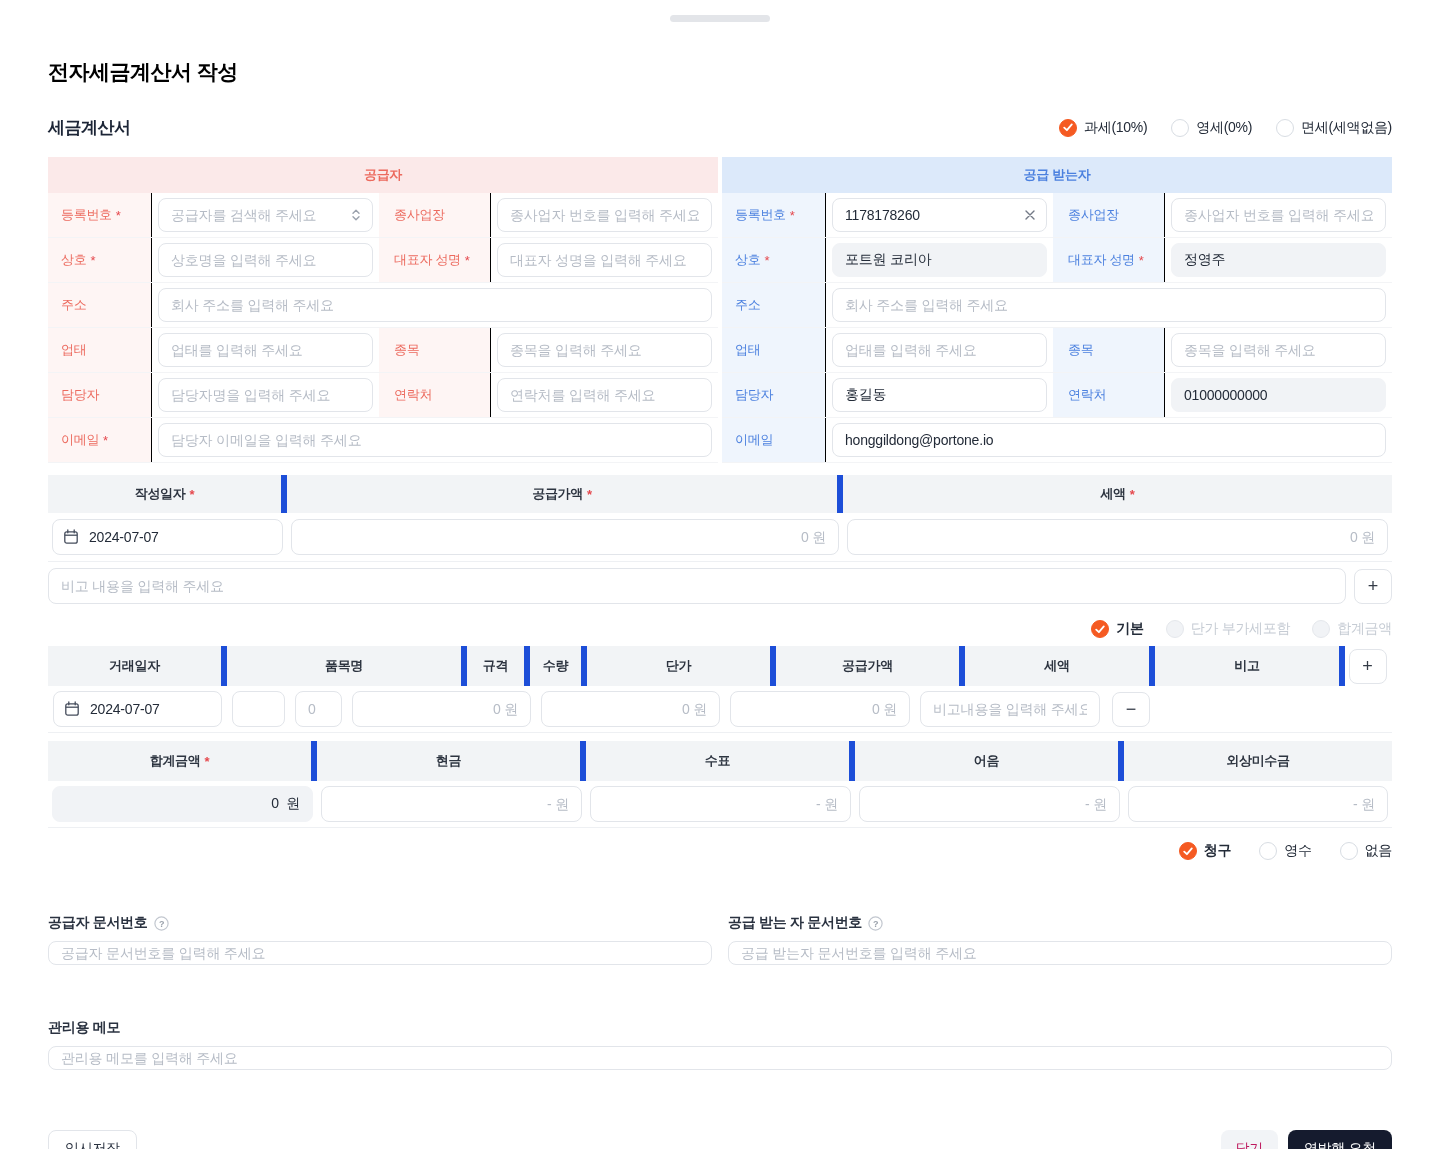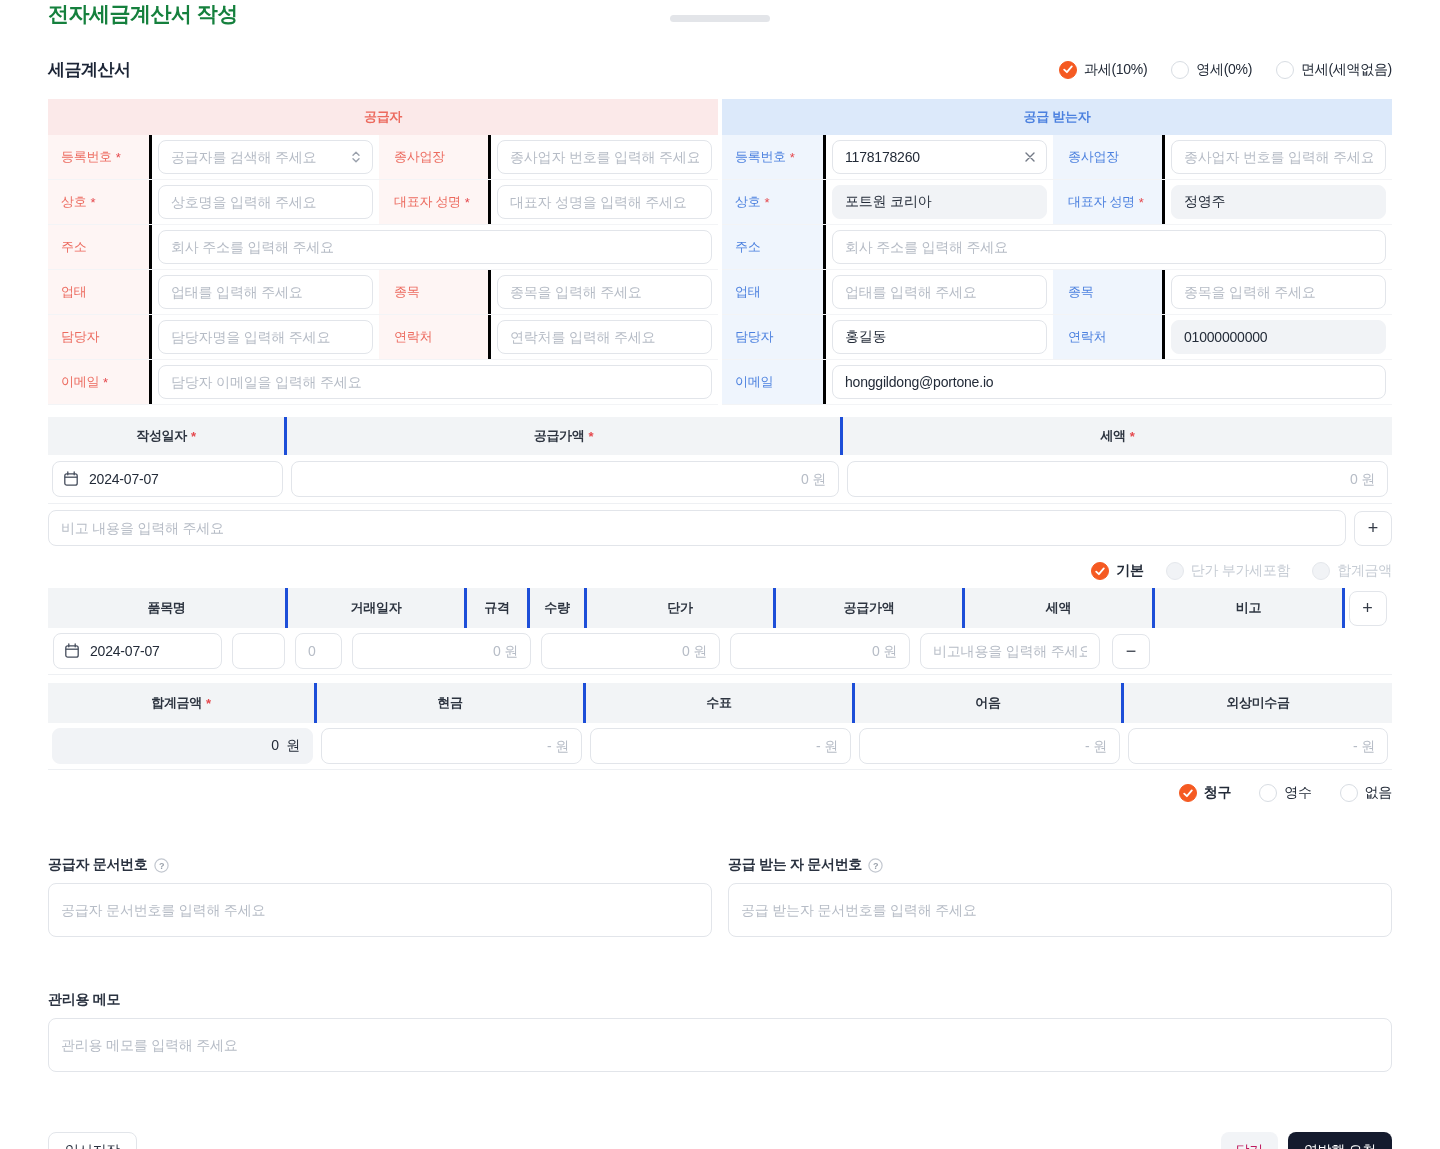--- a/index.html
+++ b/index.html
@@ -1,57 +1,57 @@
 <!DOCTYPE html>
 <html><head>
 <meta charset="utf-8">
 <style>
   * { box-sizing: border-box; margin:0; padding:0; }
   html,body { width:1440px; height:1149px; background:#ffffff; font-family:"Liberation Sans","DejaVu Sans",sans-serif; color:#232b38; overflow:hidden; }
   .modal-handle { position:absolute; top:15px; left:670px; width:100px; height:7px; border-radius:4px; background:#e3e5e9; }
   .container { padding:0 48px; }
-  .page-title { font-size:21px; font-weight:700; color:#15803d; letter-spacing:-0.5px; }
+  .page-title { padding-top:58px; font-size:21px; font-weight:700; color:#000000; letter-spacing:-0.5px; }
   .section-row { margin-top:30px; display:flex; align-items:center; justify-content:space-between; }
   .section-title { font-size:17px; font-weight:700; color:#1c2536; letter-spacing:-0.5px; }
   
   .radio-group { display:flex; align-items:center; gap:24px; }
   .radio { display:flex; align-items:center; cursor:pointer; }
   .rc { width:18px; height:18px; border-radius:50%; background:#fff; border:1.5px solid #d8dde3; display:flex; align-items:center; justify-content:center; flex:none; }
   .rc.checked { background:#f55a22; border-color:#f55a22; }
   .rc.disabled { background:#f1f3f6; border-color:#e5e8ec; }
   .rt { margin-left:7px; font-size:14px; color:#232b38; letter-spacing:-0.3px; }
   .rt.disabled { color:#c6ccd4; }
   
   .party { margin-top:18px; display:flex; gap:4px; }
   .party-col { width:670px; }
   .phd { height:36px; display:flex; align-items:center; justify-content:center; font-size:13px; font-weight:600; letter-spacing:-0.3px; }
   .supplier .phd { background:#fbe9e9; color:#ec6a5e; }
   .recipient .phd { background:#dce9fa; color:#4b80df; }
   .prow { display:flex; align-items:stretch; min-height:44px; border-bottom:1px solid #f3f4f6; }
   .prow:first-of-type { border-top:1px solid #ffffff; }
-  .plabel { width:104px; display:flex; align-items:center; padding-left:13px; font-size:13px; letter-spacing:-0.3px; border-right:3px solid #000000; flex:none; }
+  .plabel { width:104px; display:flex; align-items:center; padding-left:13px; font-size:13px; letter-spacing:-0.3px; border-right:1px solid #000000; flex:none; }
   .plabel.w2 { width:112px; padding-left:15px; }
   .supplier .plabel { background:#fef5f4; color:#ec6a5e; }
   .recipient .plabel { background:#eff5fd; color:#4b80df; }
   .req { color:#e5484d; margin-left:4px; font-size:13px; }
   .pcell { flex:1; padding:5px 6px; display:flex; align-items:center; min-width:0; }
   .inp { width:100%; height:34px; border:1px solid #e2e5ea; border-radius:8px; padding:0 12px; font-size:14px; color:#232b38; background:#fff; letter-spacing:-0.2px; }
   .inp::placeholder { color:#b6bcc6; }
   .inp.ro { background:#f1f3f6; border-color:#f1f3f6; }
   .inp.rt-align { text-align:right; }
   .inp.h36 { height:36px; }
   .inpwrap { position:relative; width:100%; display:flex; align-items:center; }
   .icon-right { position:absolute; right:11px; top:50%; transform:translateY(-50%); display:flex; }
   .icon-left { position:absolute; left:11px; top:50%; transform:translateY(-50%); display:flex; }
   .inp.has-left { padding-left:36px; }
   .inp.has-right { padding-right:32px; }
   
   .gtable { width:1344px; }
   .ghead { display:flex; background:#f2f4f6; }
-  .ghead .gcell { display:flex; align-items:center; justify-content:center; font-size:13px; font-weight:600; color:#2d3440; border-right:3px solid #1d4ed8; letter-spacing:-0.3px; }
+  .ghead .gcell { display:flex; align-items:center; justify-content:center; font-size:13px; font-weight:600; color:#2d3440; border-right:6px solid #1d4ed8; letter-spacing:-0.3px; }
   .ghead .gcell:last-child { border-right:none; }
   .ghead .gcell.plain { background:#ffffff; border-right:none; }
   .gbody { display:flex; border-bottom:1px solid #eef0f3; }
   .gbody .gcell { display:flex; align-items:center; padding:6px 4px; }
   .amounts { margin-top:12px; }
   .amounts .ghead .gcell { height:38px; }
   .amounts .gbody .gcell { height:48px; }
   .w-a1{width:239px;} .w-a2{width:556px;} .w-a3{width:549px;}
   .note-row { margin-top:6px; display:flex; align-items:center; width:1344px; }
   .note-row .inp { flex:1; height:36px; }
@@ -70,21 +70,21 @@
   .totals .gbody .gcell { height:46px; }
   .w-t{width:269px;} .w-tl{width:268px;}
   .claim-row { margin-top:14px; display:flex; justify-content:flex-end; }
   .claim-row .radio-group { gap:28px; }
   
   .doc-row { margin-top:18px; display:flex; gap:16px; }
   .doc-col { display:flex; flex-direction:column; }
   .doc-col.left { width:664px; }
   .doc-col.right { flex:1; }
   .field-label { display:flex; align-items:center; gap:6px; font-size:14px; font-weight:700; color:#2a3240; letter-spacing:-0.3px;margin-top:36px; }
-  .doc-col .inp, .memo .inp { margin-top:9px; height:54px; }
+  .doc-col .inp, .memo .inp { margin-top:9px; height:24px; }
   .memo { margin-top:18px; display:flex; flex-direction:column; }
   
   .footer { margin-top:60px; display:flex; align-items:center; }
   .btn { height:38px; border-radius:8px; font-size:14px; letter-spacing:-0.3px; cursor:pointer; font-family:inherit; display:flex; align-items:center; justify-content:center; }
   .btn.ghost { padding:0 16px; background:#fff; border:1px solid #e2e5ea; color:#2a3240; }
   .btn.light { padding:0 15px; background:#f2f4f7; border:none; color:#be185d;text-decoration:underline; }
   .btn.dark { padding:0 16px; background:#151b2e; border:none; color:#ffffff; margin-left:10px; }
   .spacer { flex:1; }
   svg { display:block; }
 </style>
@@ -354,22 +354,22 @@
       </label>
       <label class="radio">
         <span class="rc disabled"></span>
         <span class="rt disabled">합계금액</span>
       </label>
     </div>
   </div>
 
   <div class="gtable items">
     <div class="ghead">
+      <div class="gcell w-i1">거래일자</div>
       <div class="gcell w-i2">품목명</div>
-      <div class="gcell w-i1">거래일자</div>
       <div class="gcell w-i3">규격</div>
       <div class="gcell w-i4">수량</div>
       <div class="gcell w-i5">단가</div>
       <div class="gcell w-i6">공급가액</div>
       <div class="gcell w-i7">세액</div>
       <div class="gcell w-i8">비고</div>
       <div class="gcell w-i9 plain">
           <button class="sqbtn">+</button>
         </div>
     </div>

